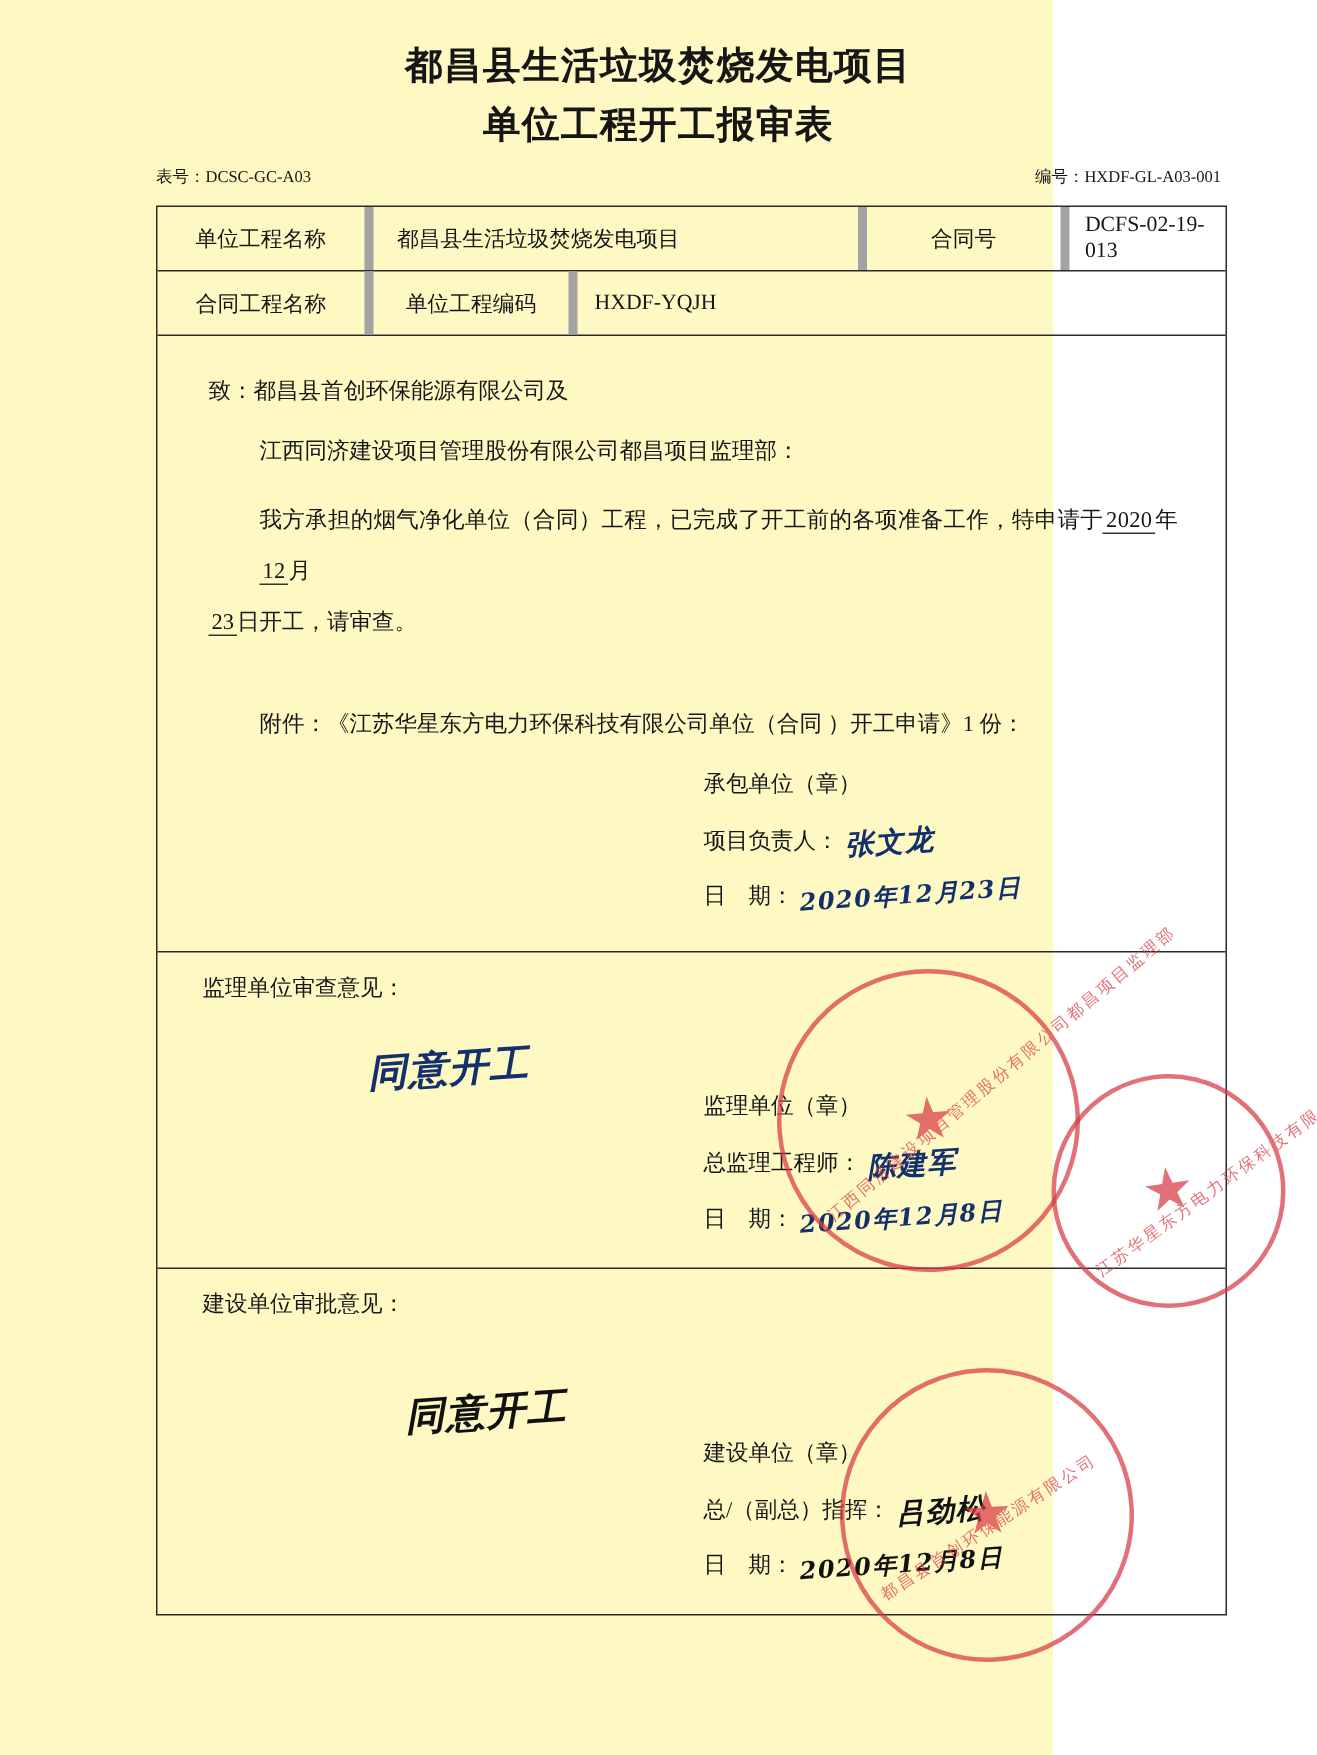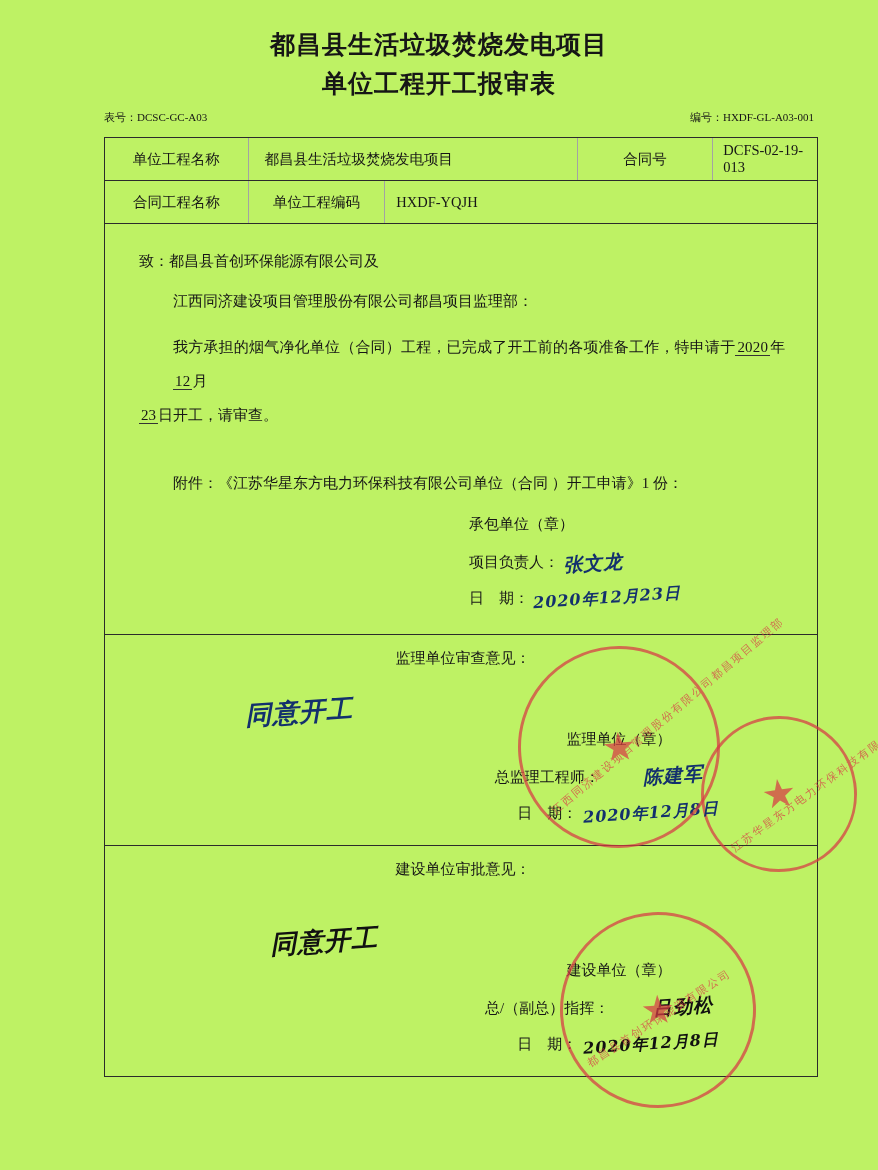--- a/index.html
+++ b/index.html
@@ -12,23 +12,23 @@
     height: 1170px;
     position: relative;
     font-family: "Liberation Serif", "DejaVu Serif", serif;
     color: #161616;
     overflow: hidden;
   }
 
   .page {
     position: absolute;
     left: 0; top: 0;
-    width: 878px;
+    width: 702px;
     height: 1170px;
-    background: #bef264;
+    background: #fef9c3;
   }
 
   
   .title-block {
     position: absolute;
     left: 0;
     top: 26px;
     width: 878px;
     text-align: center;
   }
@@ -79,21 +79,21 @@
   .row {
     display: flex;
     border-bottom: 1px solid #2b2b2b;
   }
   .row:last-child { border-bottom: none; }
 
   .cell {
     box-sizing: border-box;
     padding: 8px 10px;
     font-size: 14.5px;
-    border-right: 1px solid #a3a3a3;
+    border-right: 6px solid #a3a3a3;
     display: flex;
     align-items: center;
   }
   .cell:last-child { border-right: none; }
 
   .c-label   { width: 144px; justify-content: center; }
   .c-value   { width: 330px; padding-left: 16px; }
   .c-label2  { width: 136px; justify-content: center; }
   .c-value2  { width: 104px; justify-content: center; font-family: "Liberation Serif", serif; }
 
@@ -133,21 +133,20 @@
     border-bottom: 0px solid transparent;
   }
 
   
   .opinion-cell {
     position: relative;
     width: 712px;
     box-sizing: border-box;
     padding: 12px 26px;
     font-size: 15px;
-    text-align: center;
   }
   .h-op1 { height: 210px; }
   .h-op2 { height: 230px; }
   .op-title { margin: 2px 0 0 4px; }
 
   .op-sign {
     position: absolute;
     right: 48px;
     bottom: 14px;
     width: 300px;

